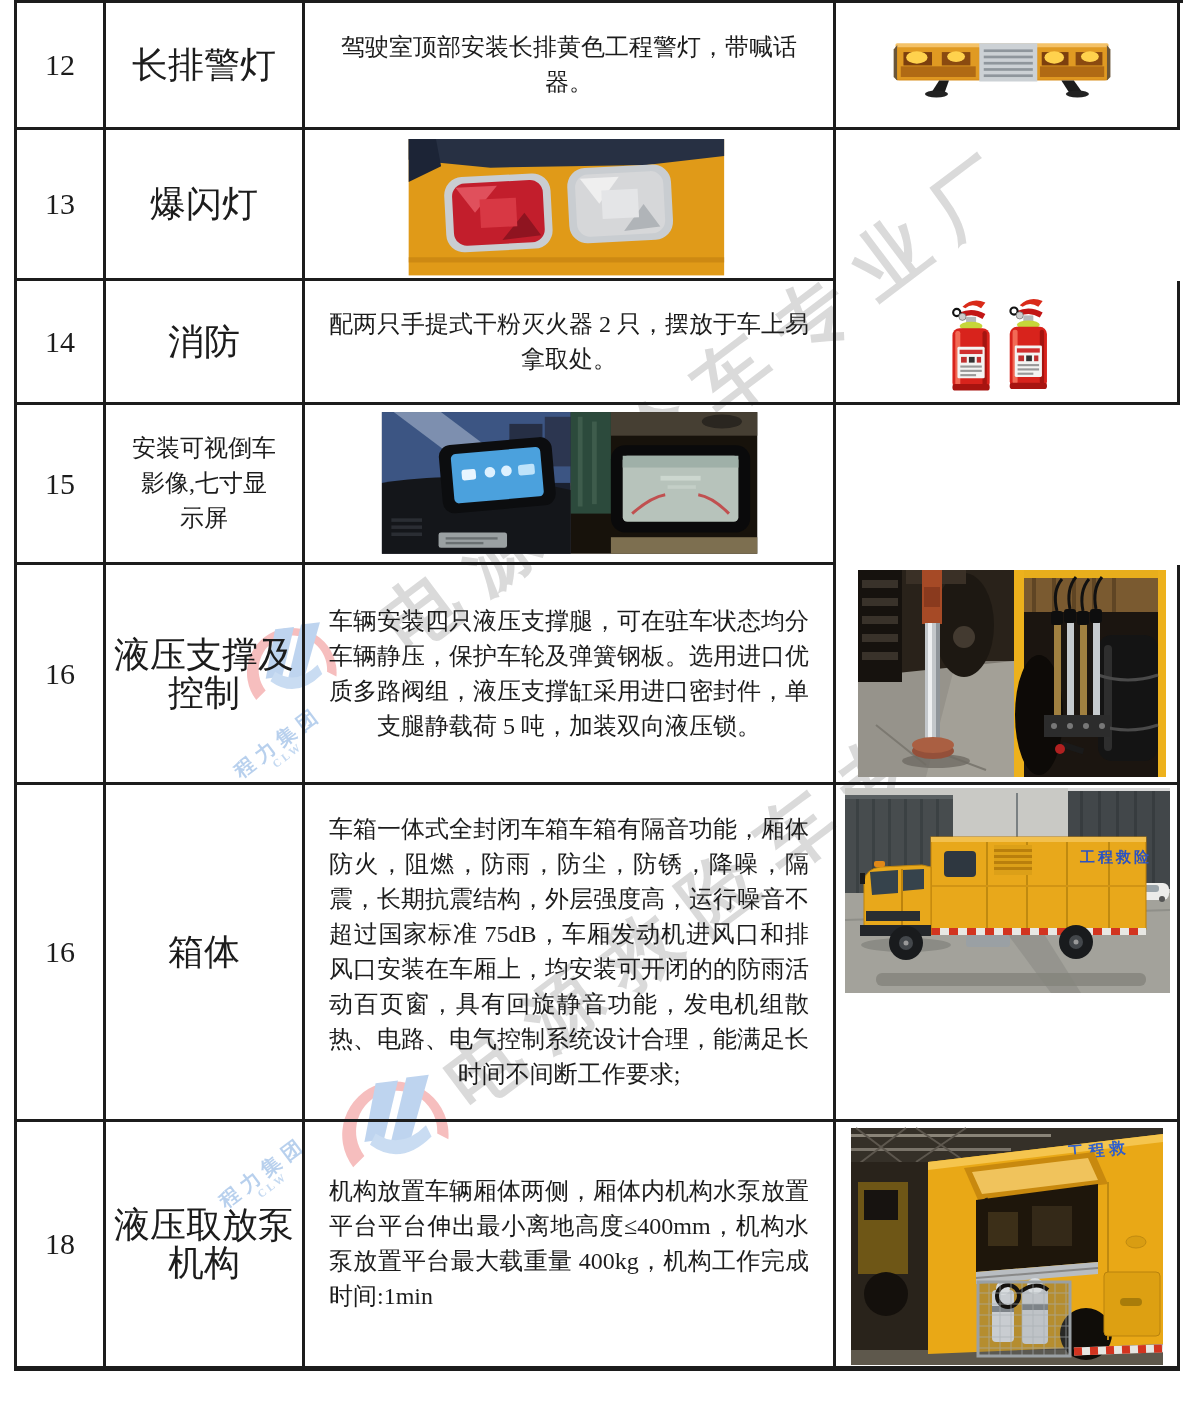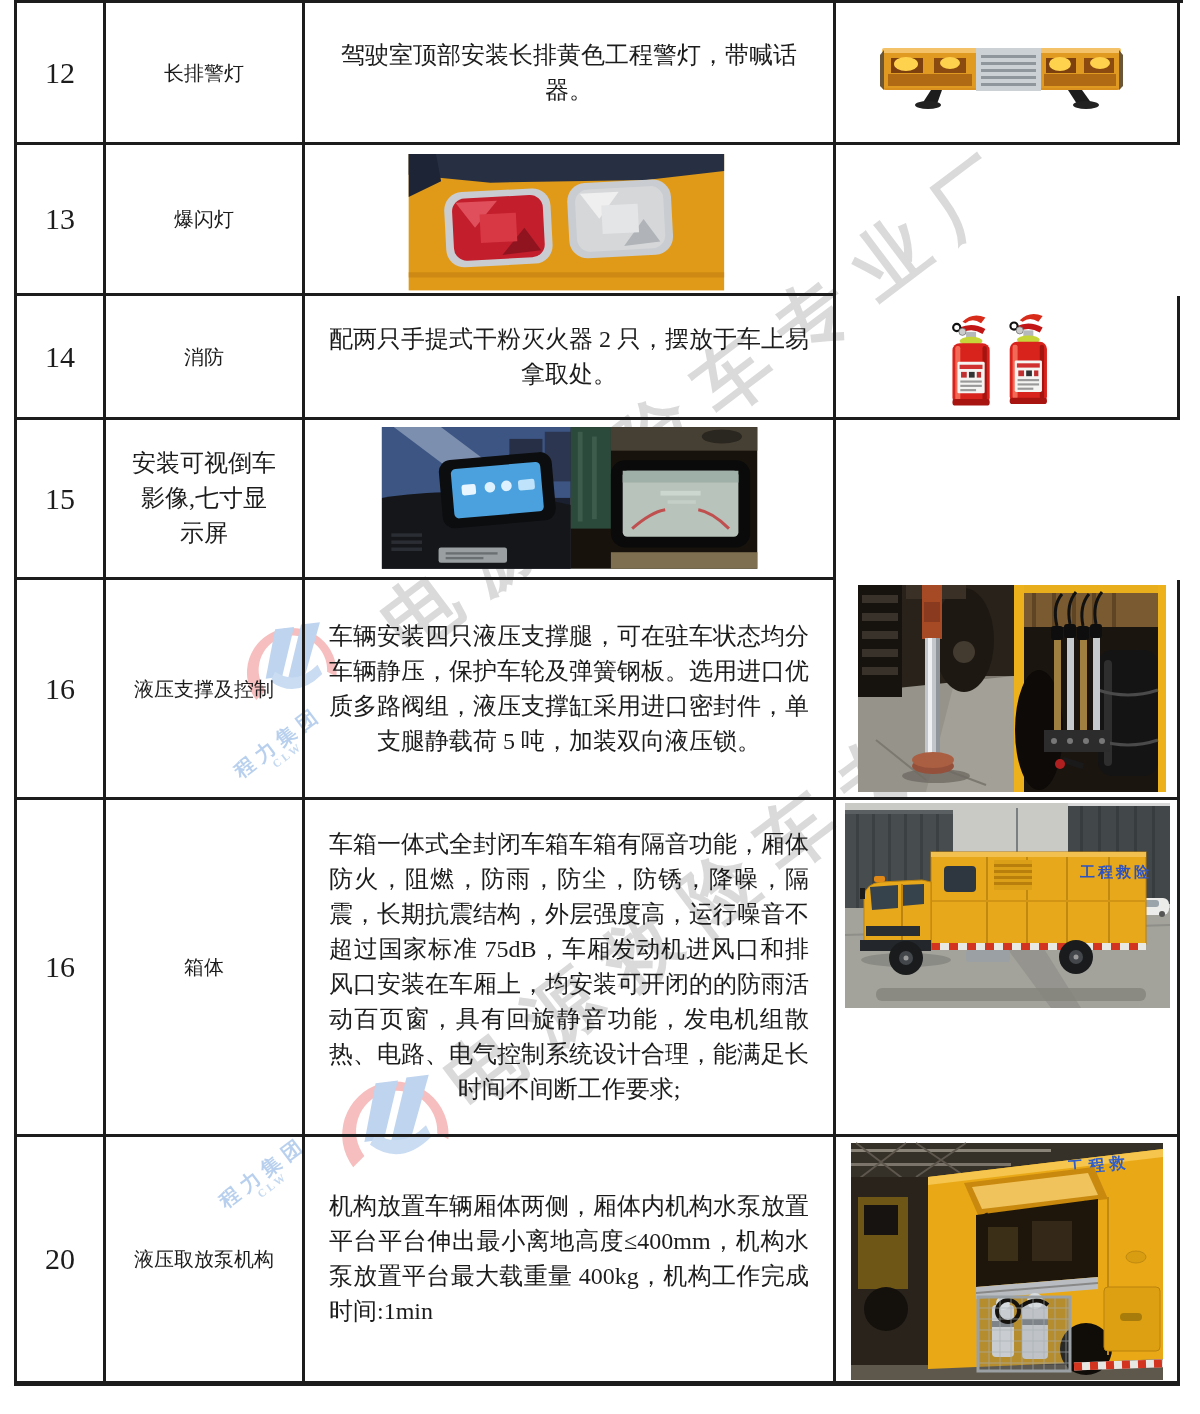--- a/index.html
+++ b/index.html
@@ -26,27 +26,27 @@
   
   .spec-table{
     position:absolute;left:14px;top:0;width:1166px;z-index:2;
     border-left:3px solid #1c1c1c;border-top:3px solid #1c1c1c;
   }
   .t-row{display:grid;grid-template-columns:89px 199px 531px 344px;}
   .t-row>div{
     box-sizing:border-box;border-right:3px solid #1c1c1c;border-bottom:3px solid #1c1c1c;
     background:transparent;
   }
-  .r12{height:142px}.r13{height:151px}.r14{height:124px}
+  .r12{height:127px}.r13{height:151px}.r14{height:124px}
   .r15{height:160px}.r16{height:220px}.r17{height:337px}.r18{height:249px}
   .r18>div{border-bottom-width:5px;}
   .c-no{display:flex;align-items:center;justify-content:center;font-size:30px;}
   .c-name{
     display:flex;align-items:center;justify-content:center;text-align:center;
-    font-size:20px;line-height:38px;padding:0 8px;
+    font-size:36px;line-height:38px;padding:0 8px;
   }
   .c-desc{display:flex;align-items:center;padding:4px 8px;}
   .c-desc p{
     margin:16px;width:100%;font-size:24px;line-height:35px;word-break:break-all;
   }
   .al-center p{text-align:center;}
   .al-just p{text-align:justify;text-align-last:center;text-justify:inter-character;}
   .al-just-left p{text-align:justify;text-align-last:left;text-justify:inter-character;}
   .c-img{position:relative;background:#ffffff;}
   .c-img svg{position:absolute;inset:0;width:100%;height:100%;}
@@ -396,21 +396,21 @@
           <circle cx="70" cy="158" r="7" fill="#43474b"></circle>
           <circle cx="70" cy="158" r="2.5" fill="#999999"></circle>
           <circle cx="240" cy="157" r="17" fill="#191b1d"></circle>
           <circle cx="240" cy="157" r="7" fill="#43474b"></circle>
           <circle cx="240" cy="157" r="2.5" fill="#999999"></circle>
         </svg>
       </div>
     </div>
 
     <div class="t-row r18">
-      <div class="c-no">20</div>
+      <div class="c-no">18</div>
       <div class="c-name">液压取放泵机构</div>
       <div class="c-desc al-just-left">
           <p>机构放置车辆厢体两侧，厢体内机构水泵放置平台平台伸出最小离地高度≤400mm，机构水泵放置平台最大载重量 400kg，机构工作完成时间:1min</p>
         </div>
       <div class="c-img">
         <svg viewBox="0 0 341 244">
           <rect x="15" y="6" width="312" height="237" fill="#4a443c"></rect>
           <rect x="15" y="6" width="312" height="60" fill="#353028"></rect>
           <rect x="15" y="12" width="200" height="3" fill="#8a8478"></rect>
           <rect x="15" y="26" width="160" height="3" fill="#7a746a"></rect>

